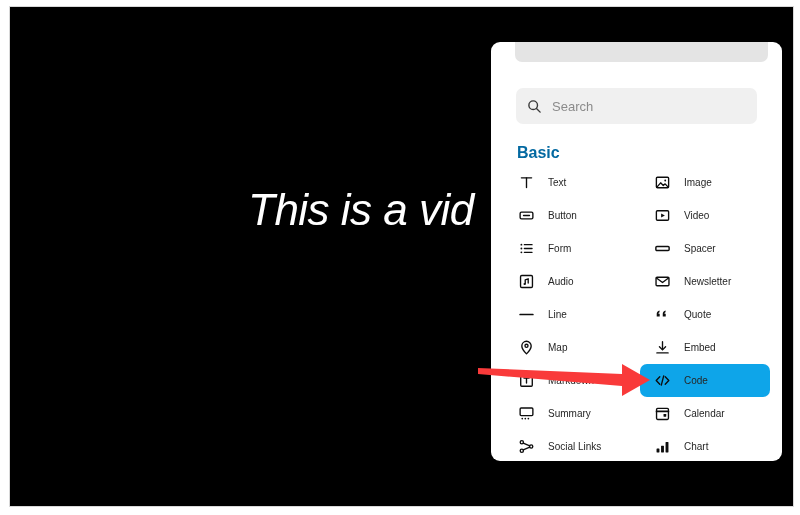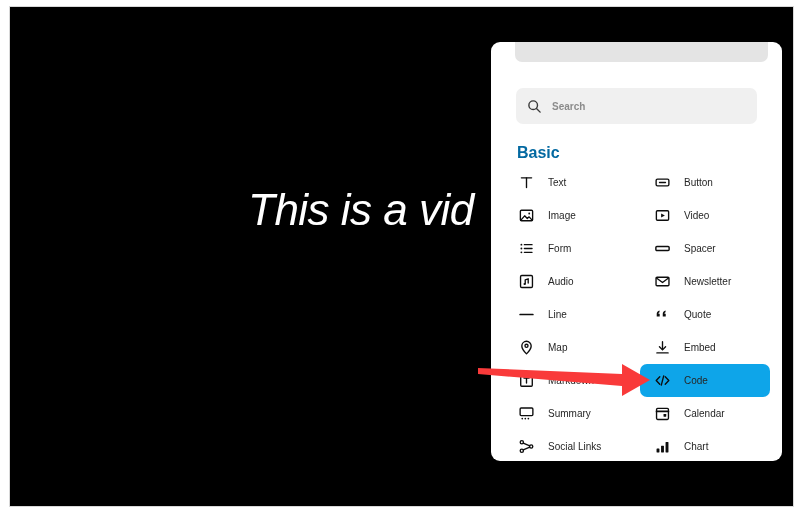--- a/index.html
+++ b/index.html
@@ -72,25 +72,24 @@
     margin-left: 11px;
     margin-right: 10px;
     display: block;
     flex: 0 0 auto;
   }
   #search-input {
     border: none;
     outline: none;
     background: transparent;
     font-family: "Liberation Sans", sans-serif;
-    font-size: 10px;
+    font-size: 13px;
     color: #0f172a;
     width: 180px;
     padding: 0;
-    font-weight: bold;
   }
   #search-input::placeholder { color: #8b8b8b; }
   #group-label {
     position: absolute;
     left: 26px;
     top: 102px;
     font-size: 16px;
     font-weight: bold;
     color: #0369a1;
   }
@@ -163,32 +162,32 @@
     <div id="grid">
         <div class="item">
           <svg class="ico" viewBox="0 0 20 20" fill="none" stroke="#0d0d0d" stroke-width="1.6" stroke-linecap="round" stroke-linejoin="round">
             <line x1="4" y1="4.5" x2="16" y2="4.5"></line>
             <line x1="10" y1="4.5" x2="10" y2="16"></line>
           </svg>
           <span class="lbl">Text</span>
         </div>
         <div class="item">
           <svg class="ico" viewBox="0 0 20 20" fill="none" stroke="#0d0d0d" stroke-width="1.6" stroke-linecap="round" stroke-linejoin="round">
-            <rect x="2.5" y="6" width="15" height="8" rx="1.6"></rect>
-            <line x1="6.5" y1="10" x2="13.5" y2="10"></line>
-          </svg>
-          <span class="lbl">Button</span>
-        </div>
-        <div class="item">
-          <svg class="ico" viewBox="0 0 20 20" fill="none" stroke="#0d0d0d" stroke-width="1.6" stroke-linecap="round" stroke-linejoin="round">
             <rect x="2.8" y="3.8" width="14.4" height="12.4" rx="1.3"></rect>
             <circle cx="13.2" cy="7.6" r="1.1" fill="#0d0d0d" stroke="none"></circle>
             <path d="M3.4 15.4l4.4-5 3.1 3.2 2.2-2 3.5 3.8"></path>
           </svg>
           <span class="lbl">Image</span>
+        </div>
+        <div class="item">
+          <svg class="ico" viewBox="0 0 20 20" fill="none" stroke="#0d0d0d" stroke-width="1.6" stroke-linecap="round" stroke-linejoin="round">
+            <rect x="2.5" y="6" width="15" height="8" rx="1.6"></rect>
+            <line x1="6.5" y1="10" x2="13.5" y2="10"></line>
+          </svg>
+          <span class="lbl">Button</span>
         </div>
         <div class="item">
           <svg class="ico" viewBox="0 0 20 20" fill="none" stroke="#0d0d0d" stroke-width="1.6" stroke-linecap="round" stroke-linejoin="round">
             <rect x="2.8" y="4.4" width="14.4" height="11.2" rx="1.3"></rect>
             <path d="M8.4 7.6l4.4 2.4-4.4 2.4z" fill="#0d0d0d" stroke="none"></path>
           </svg>
           <span class="lbl">Video</span>
         </div>
         <div class="item">
           <svg class="ico" viewBox="0 0 20 20" fill="none" stroke="#0d0d0d" stroke-width="1.6" stroke-linecap="round" stroke-linejoin="round">

